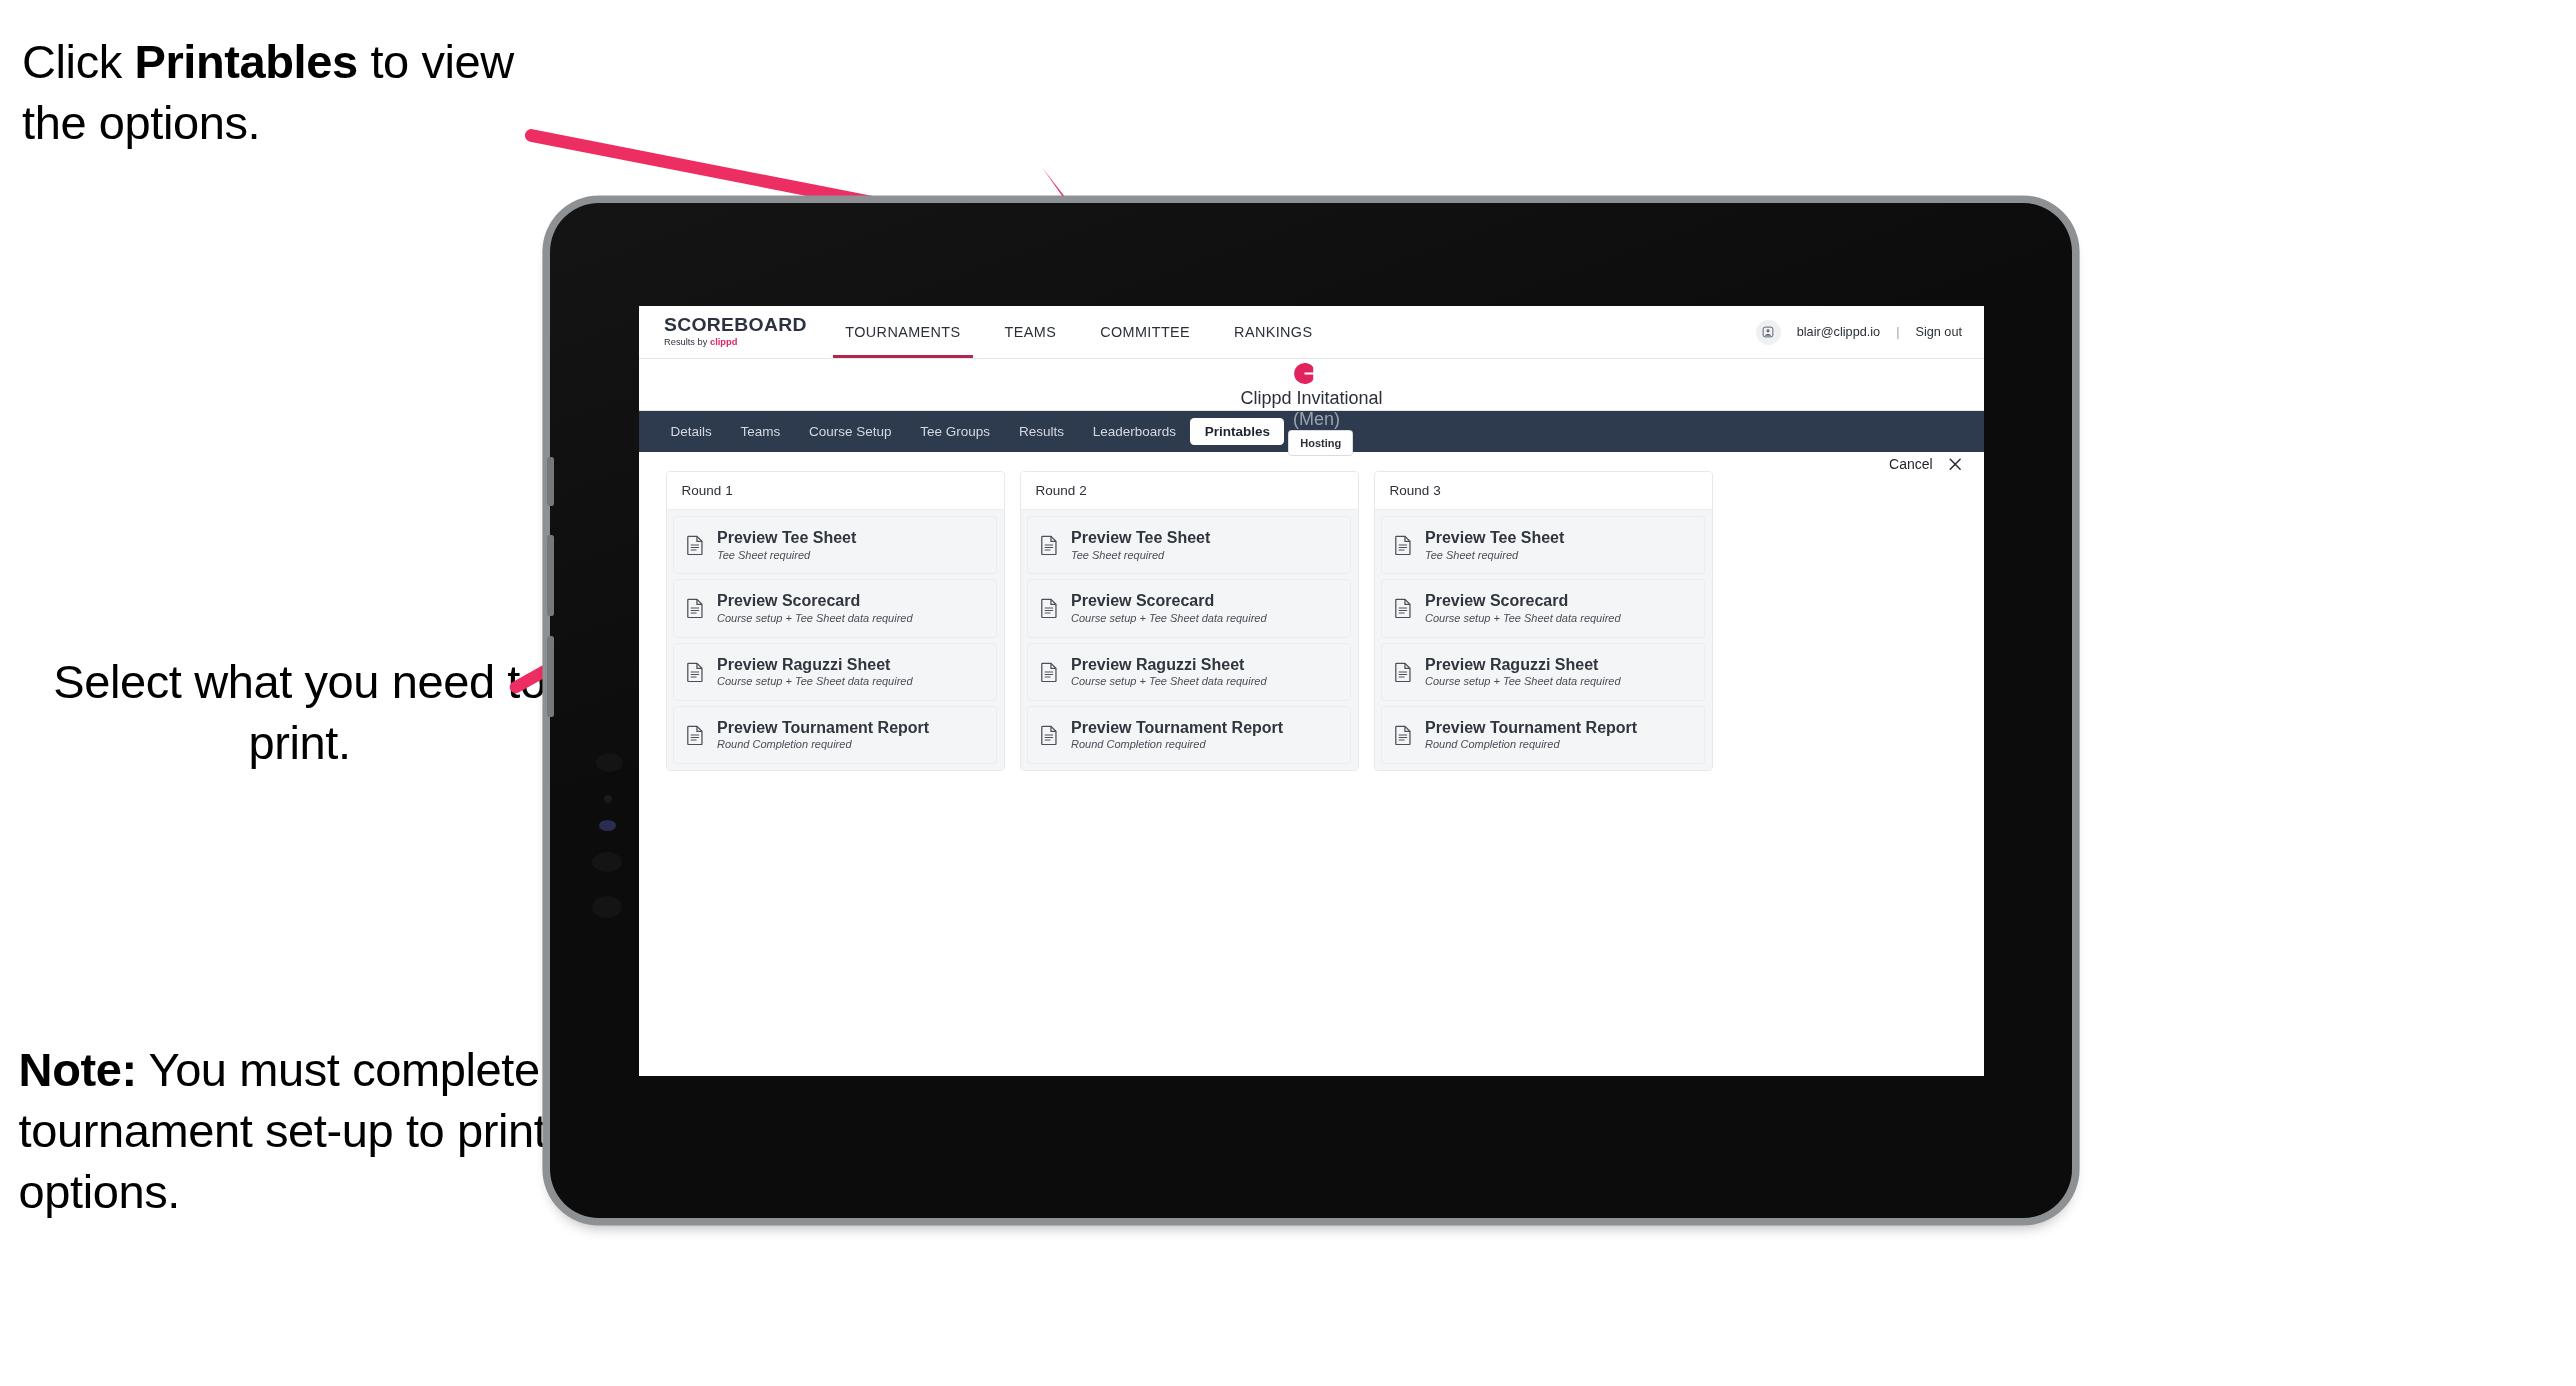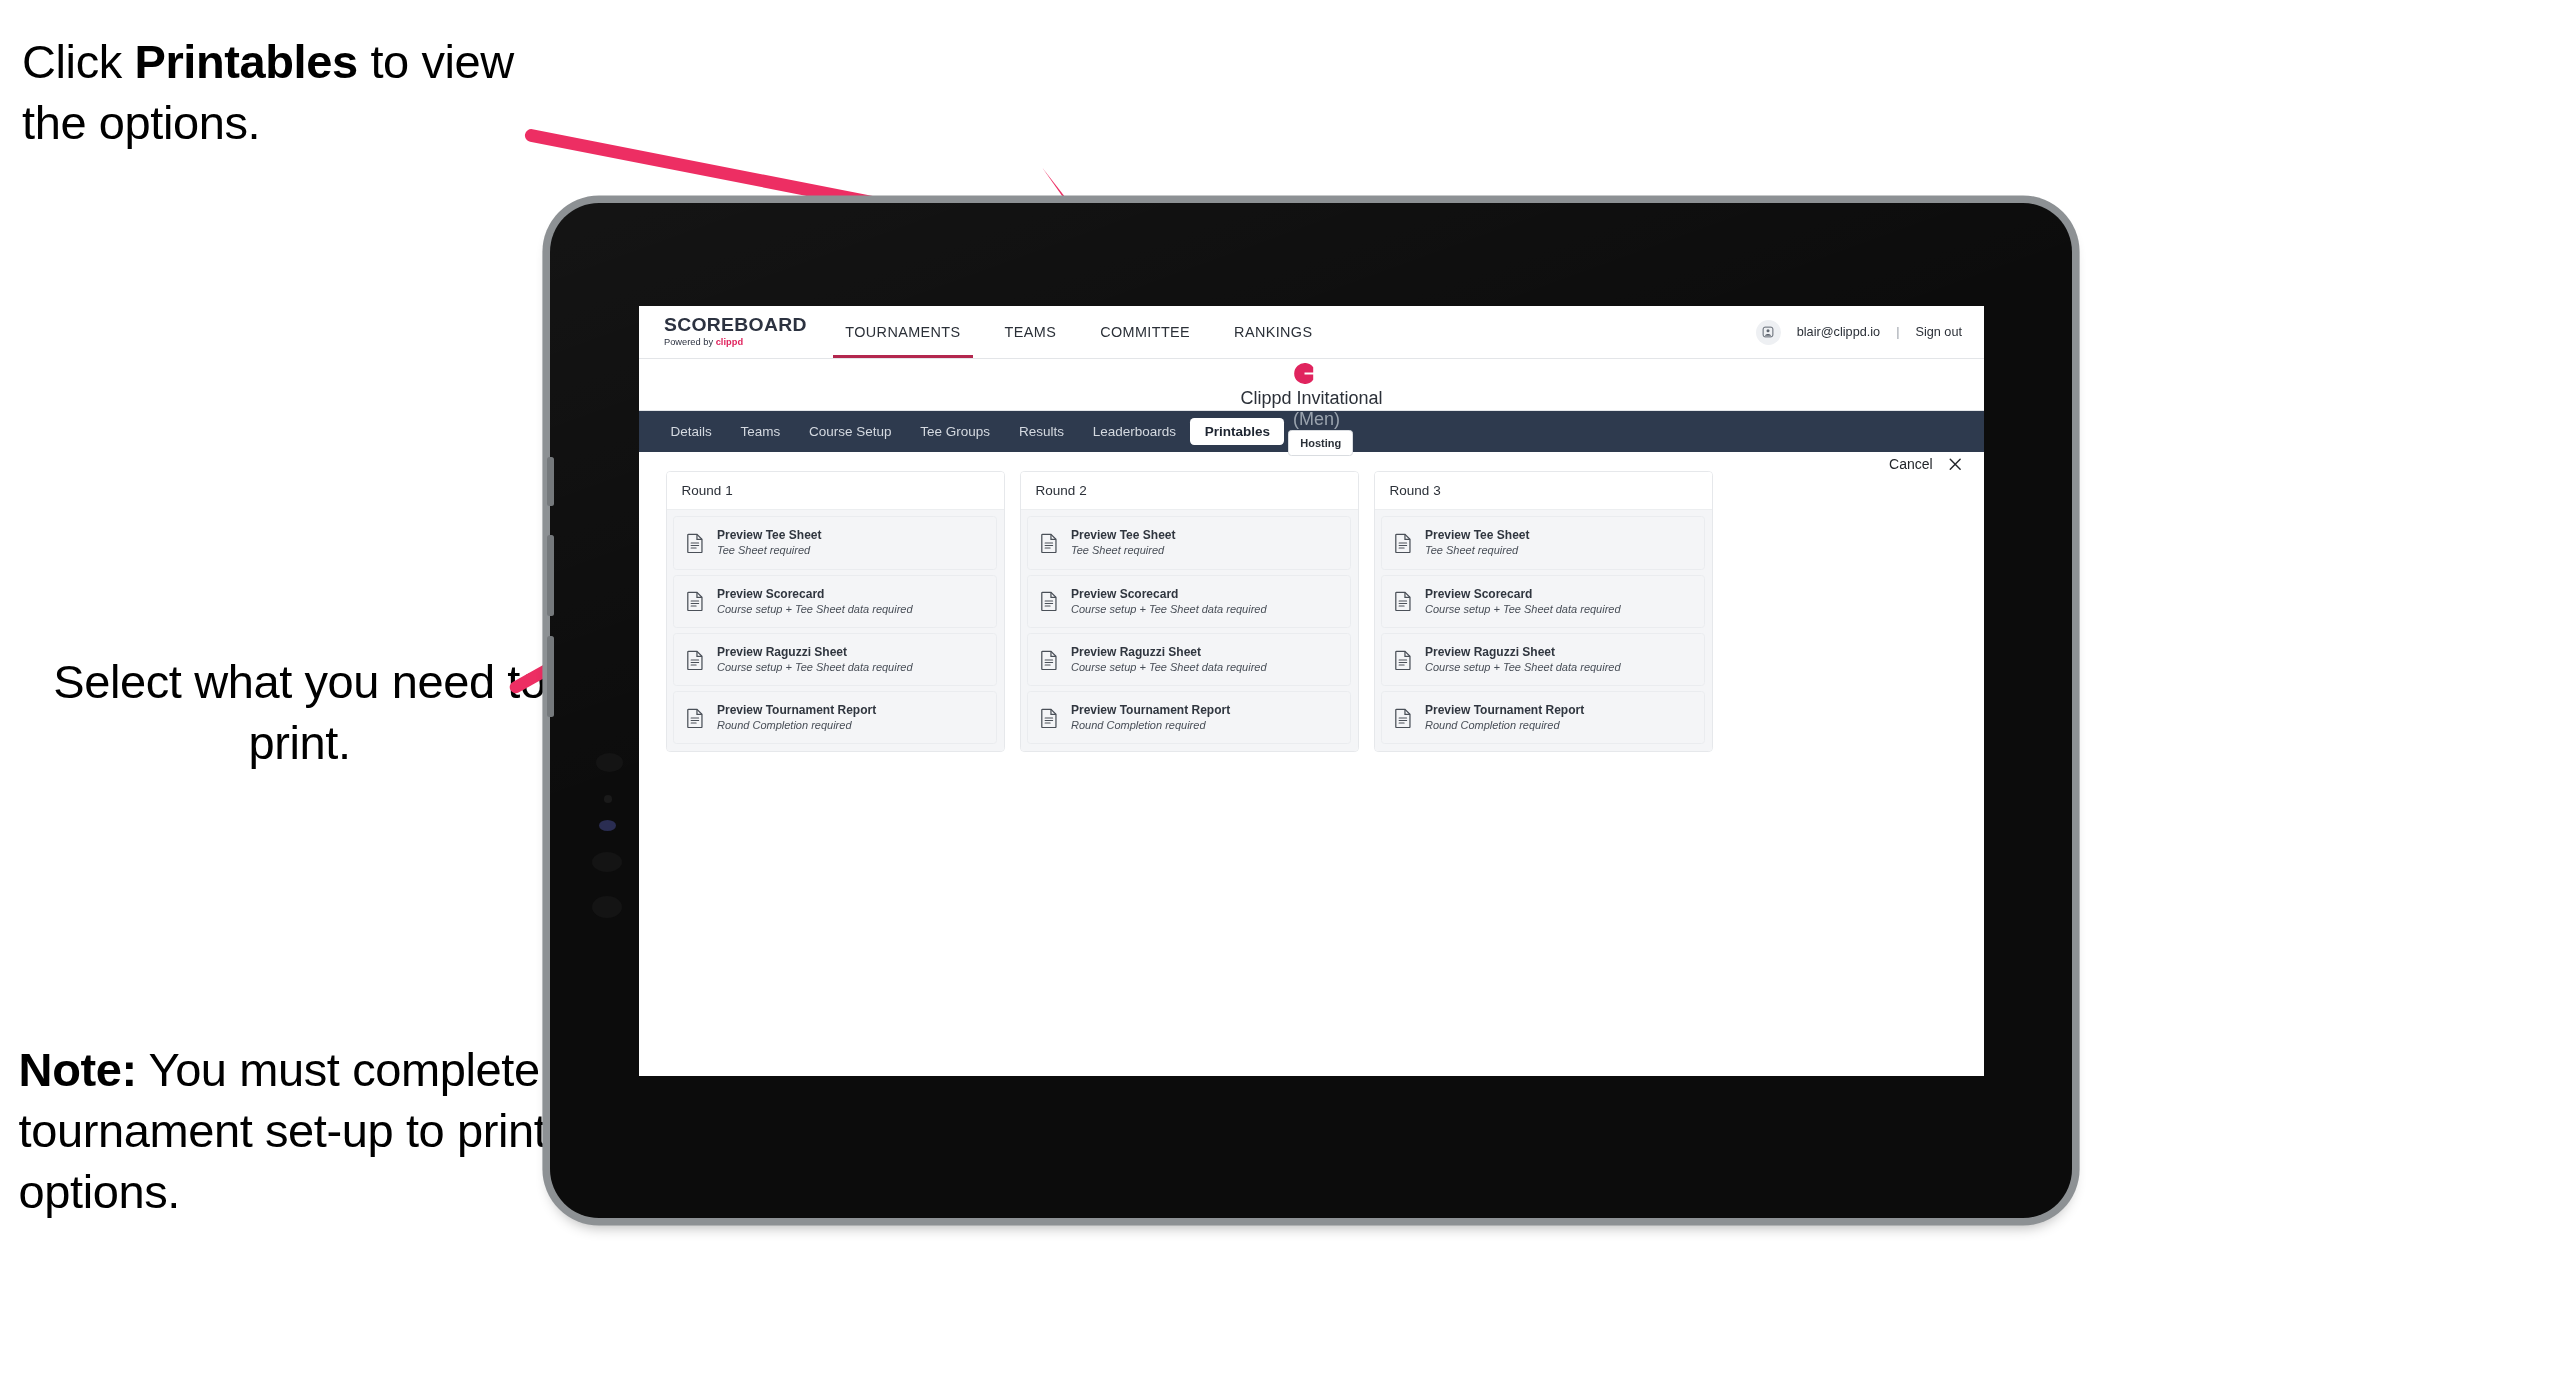--- a/index.html
+++ b/index.html
@@ -288,21 +288,21 @@
     background: #f4f5f7;
     border: 0.8px solid #eaecef;
     border-radius: 3.4px;
     margin-bottom: 5px;
     cursor: pointer;
   }
   .printable-row:last-child { margin-bottom: 0; }
   .doc-icon { flex: none; width: 18.6px; height: 20px; }
   .printable-text { display: flex; flex-direction: column; gap: 1.7px; }
   .printable-title {
-    font-size: 12px;
+    font-size: 16px;
     font-weight: 700;
     color: #30363f;
     line-height: 1.2;
   }
   .printable-req {
     font-size: 11px;
     font-style: italic;
     color: #474d56;
     line-height: 1.2;
   }
@@ -339,21 +339,21 @@
   <div class="bezel-dot" id="dot-mic"></div>
   <div class="bezel-dot" id="dot-led"></div>
   <div class="bezel-dot" id="dot-spk1"></div>
   <div class="bezel-dot" id="dot-spk2"></div>
 
   <div id="screen">
 
     <div id="app-topbar">
       <div id="brand">
         <div id="brand-title">SCOREBOARD</div>
-        <div id="brand-sub"><span>Powered by </span><span class="accent">clippd</span></div>
+        <div id="brand-sub"><span>Results by </span><span class="accent">clippd</span></div>
       </div>
 
       <div class="topnav-item active">
         <span>TOURNAMENTS</span>
       </div>
       <div class="topnav-item">
         <span>TEAMS</span>
       </div>
       <div class="topnav-item">
         <span>COMMITTEE</span>

